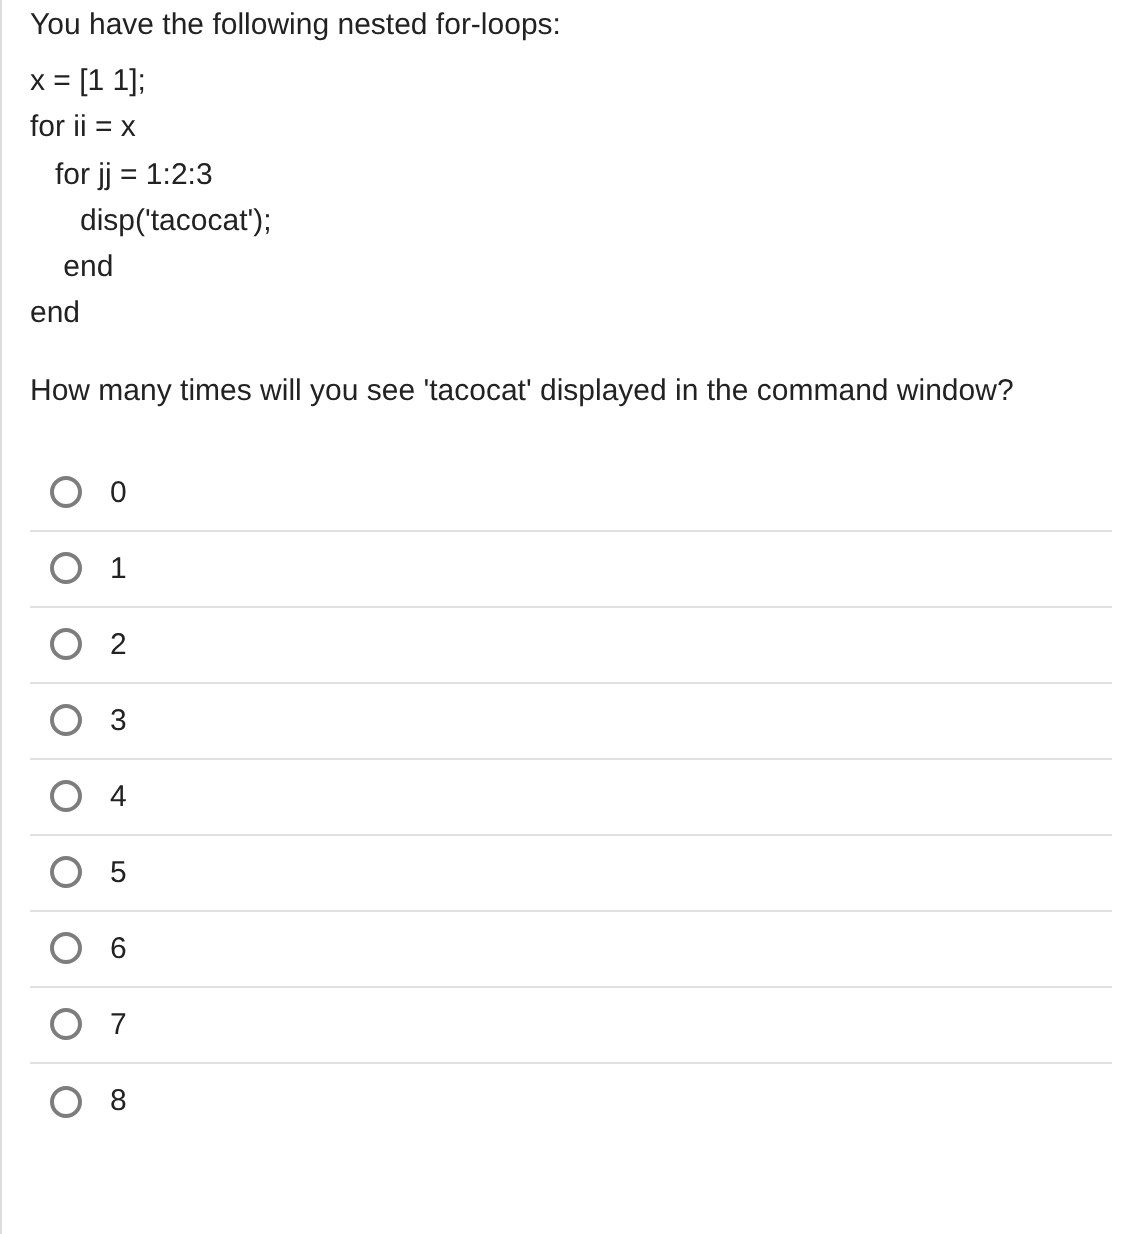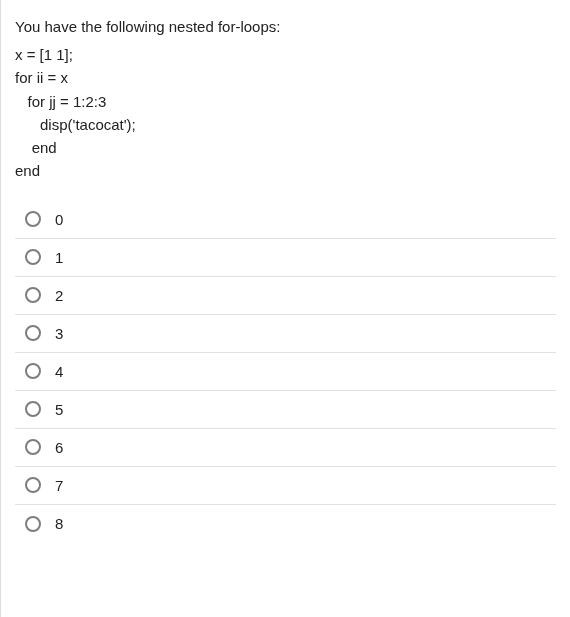--- a/index.html
+++ b/index.html
@@ -7,21 +7,21 @@
   body {
     font-family: "Segoe UI", "Helvetica Neue", Arial, sans-serif;
     font-size: 15px;
     color: #222;
     width: 570px;
     height: 617px;
     background: #fff;
   }
   .wrap {
     border-left: 1px solid #ddd;
-    padding: 18px 14px 0 14px;
+    padding: 4px 14px 0 14px;
     height: 100%;
   }
   .q-intro { margin-bottom: 8px; }
   .code-block {
     font-family: Arial, "Segoe UI", sans-serif;
     font-size: 15px;
     line-height: 1.55;
     white-space: pre;
     margin-bottom: 18px;
   }
@@ -53,20 +53,21 @@
 <body>
 
 <div class="wrap">
   <div class="q-intro">You have the following nested for-loops:</div>
   <div class="code-block">x = [1 1];
 for ii = x
    for jj = 1:2:3
       disp('tacocat');
     end
 end</div>
+  <div class="q-after">How many times will you see 'tacocat' displayed in the command window?</div>
 
   <div class="options">
     <div class="option-row">
       <span class="radio"></span>
       <span class="opt-label">0</span>
     </div>
     <div class="option-row">
       <span class="radio"></span>
       <span class="opt-label">1</span>
     </div>

